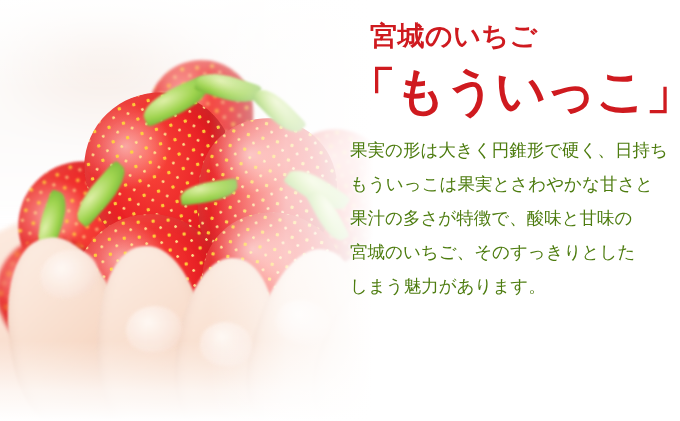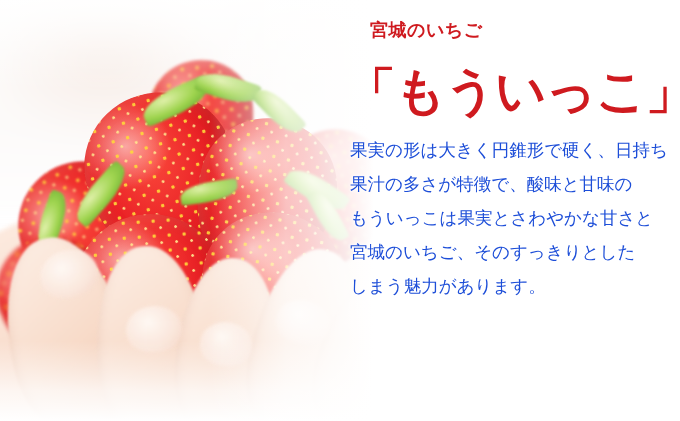--- a/index.html
+++ b/index.html
@@ -174,21 +174,21 @@
     left: 340px;
     top: 0;
     width: 340px;
     height: 421px;
   }
 
   .subtitle {
     position: absolute;
     left: 30px;
     top: 18px;
-    font-size: 18px;
+    font-size: 27px;
     font-weight: bold;
     color: #cf1a1f;
     letter-spacing: .5px;
     white-space: nowrap;
     text-shadow:
       0 0 4px #fff, 0 0 4px #fff, 0 0 7px #fff, 1px 1px 3px #fff, -1px -1px 3px #fff;
   }
 
   .title {
     position: absolute;
@@ -206,21 +206,21 @@
 
   .body-copy {
     position: absolute;
     left: 10px;
     top: 133px;
     width: 330px;
   }
   .body-line {
     font-size: 17.5px;
     line-height: 34px;
-    color: #1d4ed8;
+    color: #4d7c0f;
     white-space: nowrap;
     letter-spacing: 0px;
     text-shadow: 0 0 4px #fff, 0 0 6px #fff, 1px 1px 3px #fff, -1px 0 3px #fff;
   }
 </style>
 </head>
 <body>
 
 <div class="banner">
 
@@ -271,20 +271,20 @@
   </div>
 
   <div class="text-panel">
 
     <div class="subtitle">宮城のいちご</div>
 
     <div class="title">「もういっこ」</div>
 
     <div class="body-copy">
       <div class="body-line">果実の形は大きく円錐形で硬く、日持ち</div>
+      <div class="body-line">もういっこは果実とさわやかな甘さと</div>
       <div class="body-line">果汁の多さが特徴で、酸味と甘味の</div>
-      <div class="body-line">もういっこは果実とさわやかな甘さと</div>
       <div class="body-line">宮城のいちご、そのすっきりとした</div>
       <div class="body-line">しまう魅力があります。</div>
     </div>
 
   </div>
 </div>
 
 </body></html>

